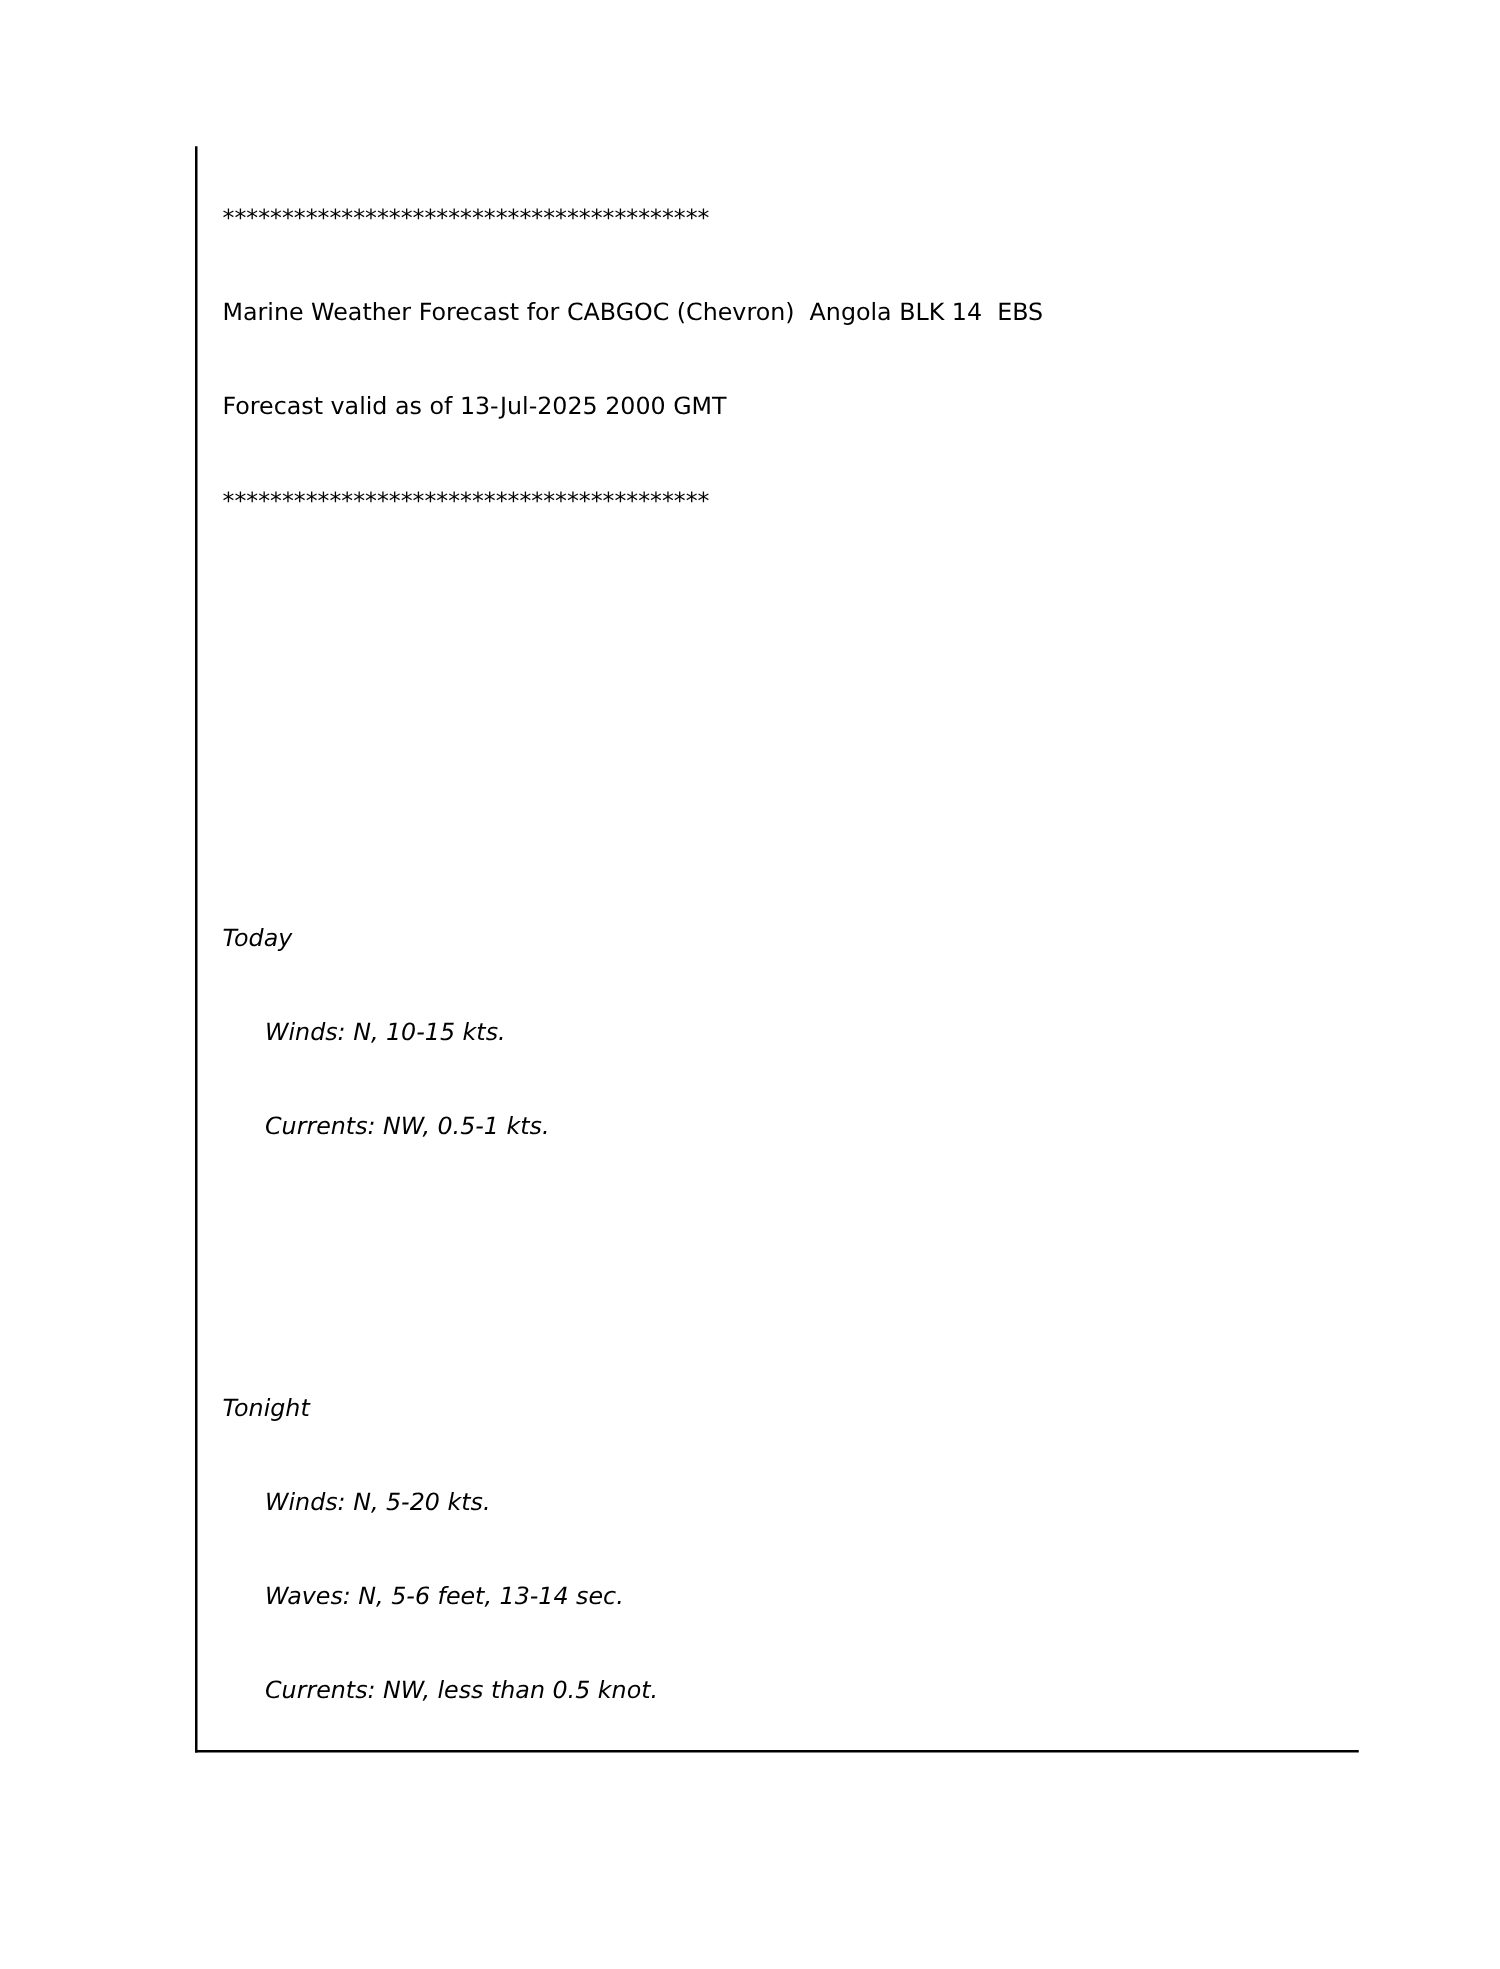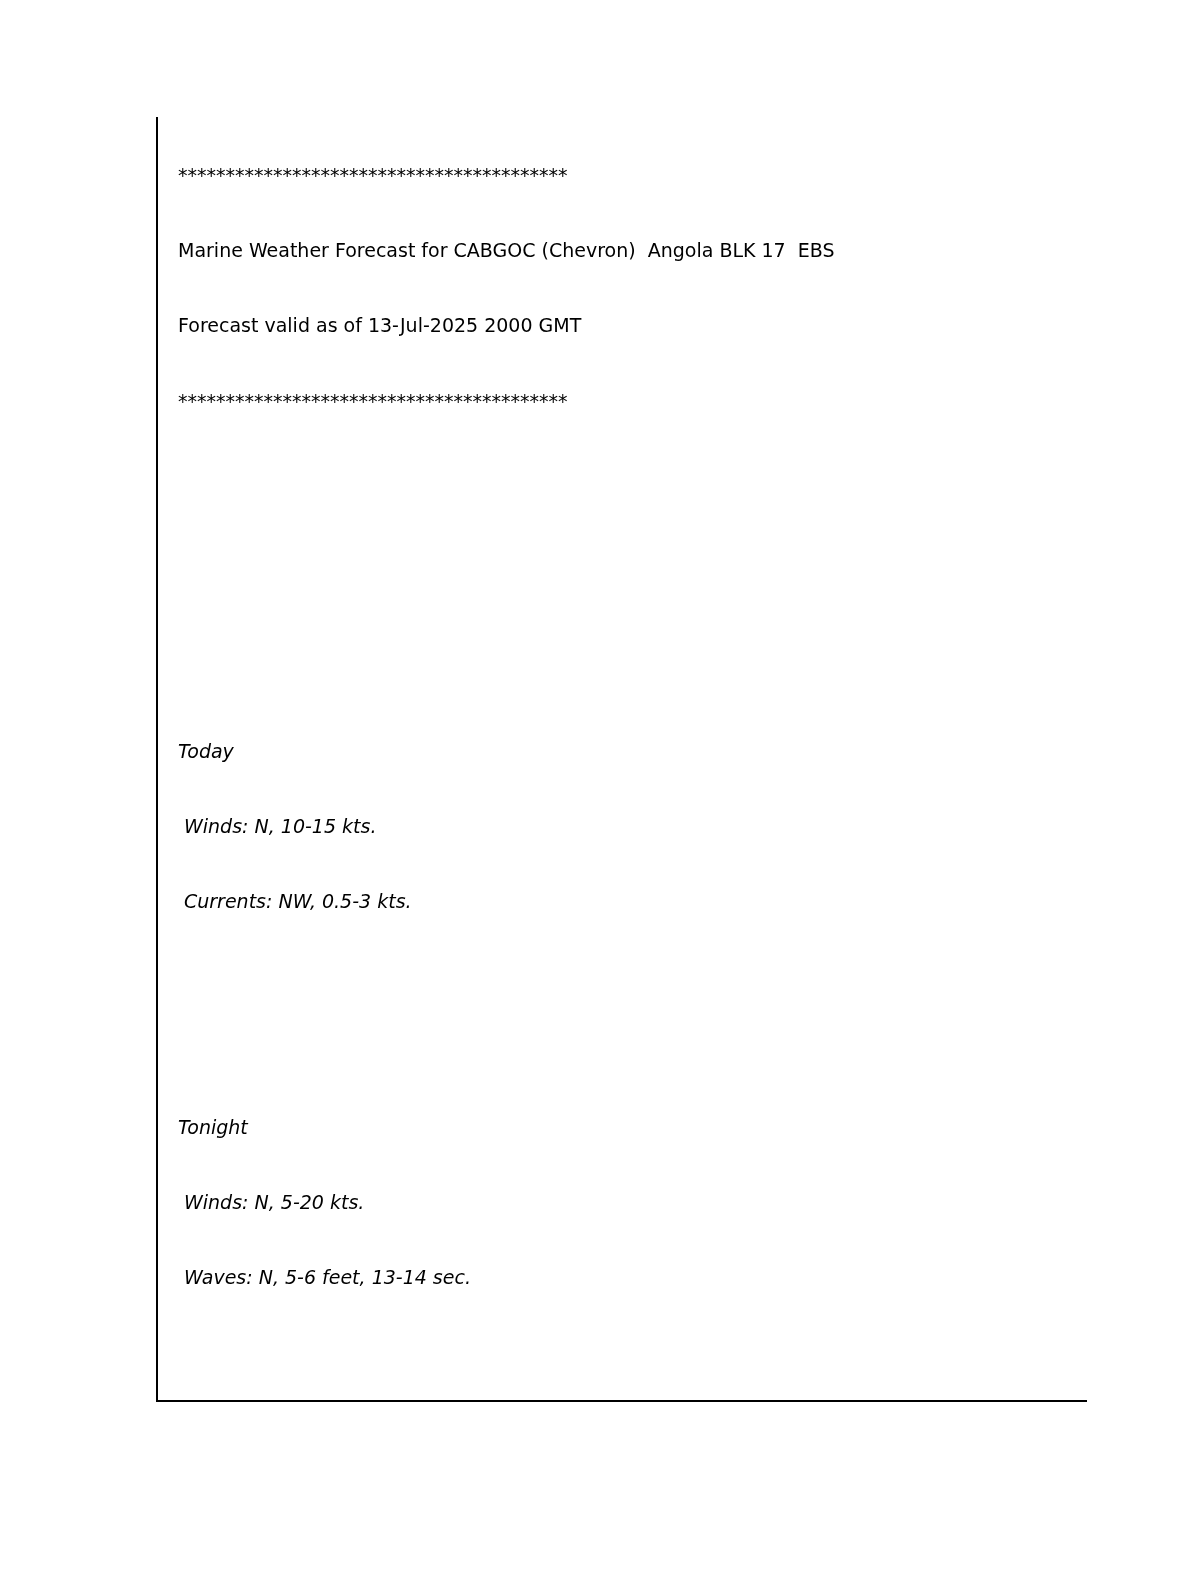--- a/index.html
+++ b/index.html
@@ -46,49 +46,51 @@
   }
   .blank {
     height: 25.05px;
   }
   .period {
     margin-bottom: 25.05px;
     font-style: italic;
   }
   .detail {
     padding-left: 6px; 
+    margin-left: 28px;
   }
 </style>
 </head>
 <body>
 
 <div class="page">
 
   <div class="frame-left"></div>
   <div class="frame-bottom"></div>
 
   <div class="content">
     <div class="line">*****************************************</div>
-    <div class="line">Marine Weather Forecast for CABGOC (Chevron)  Angola BLK 17  EBS</div>
+    <div class="line">Marine Weather Forecast for CABGOC (Chevron)  Angola BLK 14  EBS</div>
     <div class="line">Forecast valid as of 13-Jul-2025 2000 GMT</div>
     <div class="line">*****************************************</div>
     <div class="blank"></div>
     <div class="blank"></div>
 
     <div id="periods">
   <div class="period">
     <div class="line">Today</div>
     <div class="line detail">Winds: N, 10-15 kts.</div>
-    <div class="line detail">Currents: NW, 0.5-3 kts.</div>
+    <div class="line detail">Currents: NW, 0.5-1 kts.</div>
   </div>
 
   <div class="period">
     <div class="line">Tonight</div>
     <div class="line detail">Winds: N, 5-20 kts.</div>
     <div class="line detail">Waves: N, 5-6 feet, 13-14 sec.</div>
+    <div class="line detail">Currents: NW, less than 0.5 knot.</div>
   </div>
 
   
 
   
 
   
 
   
 

